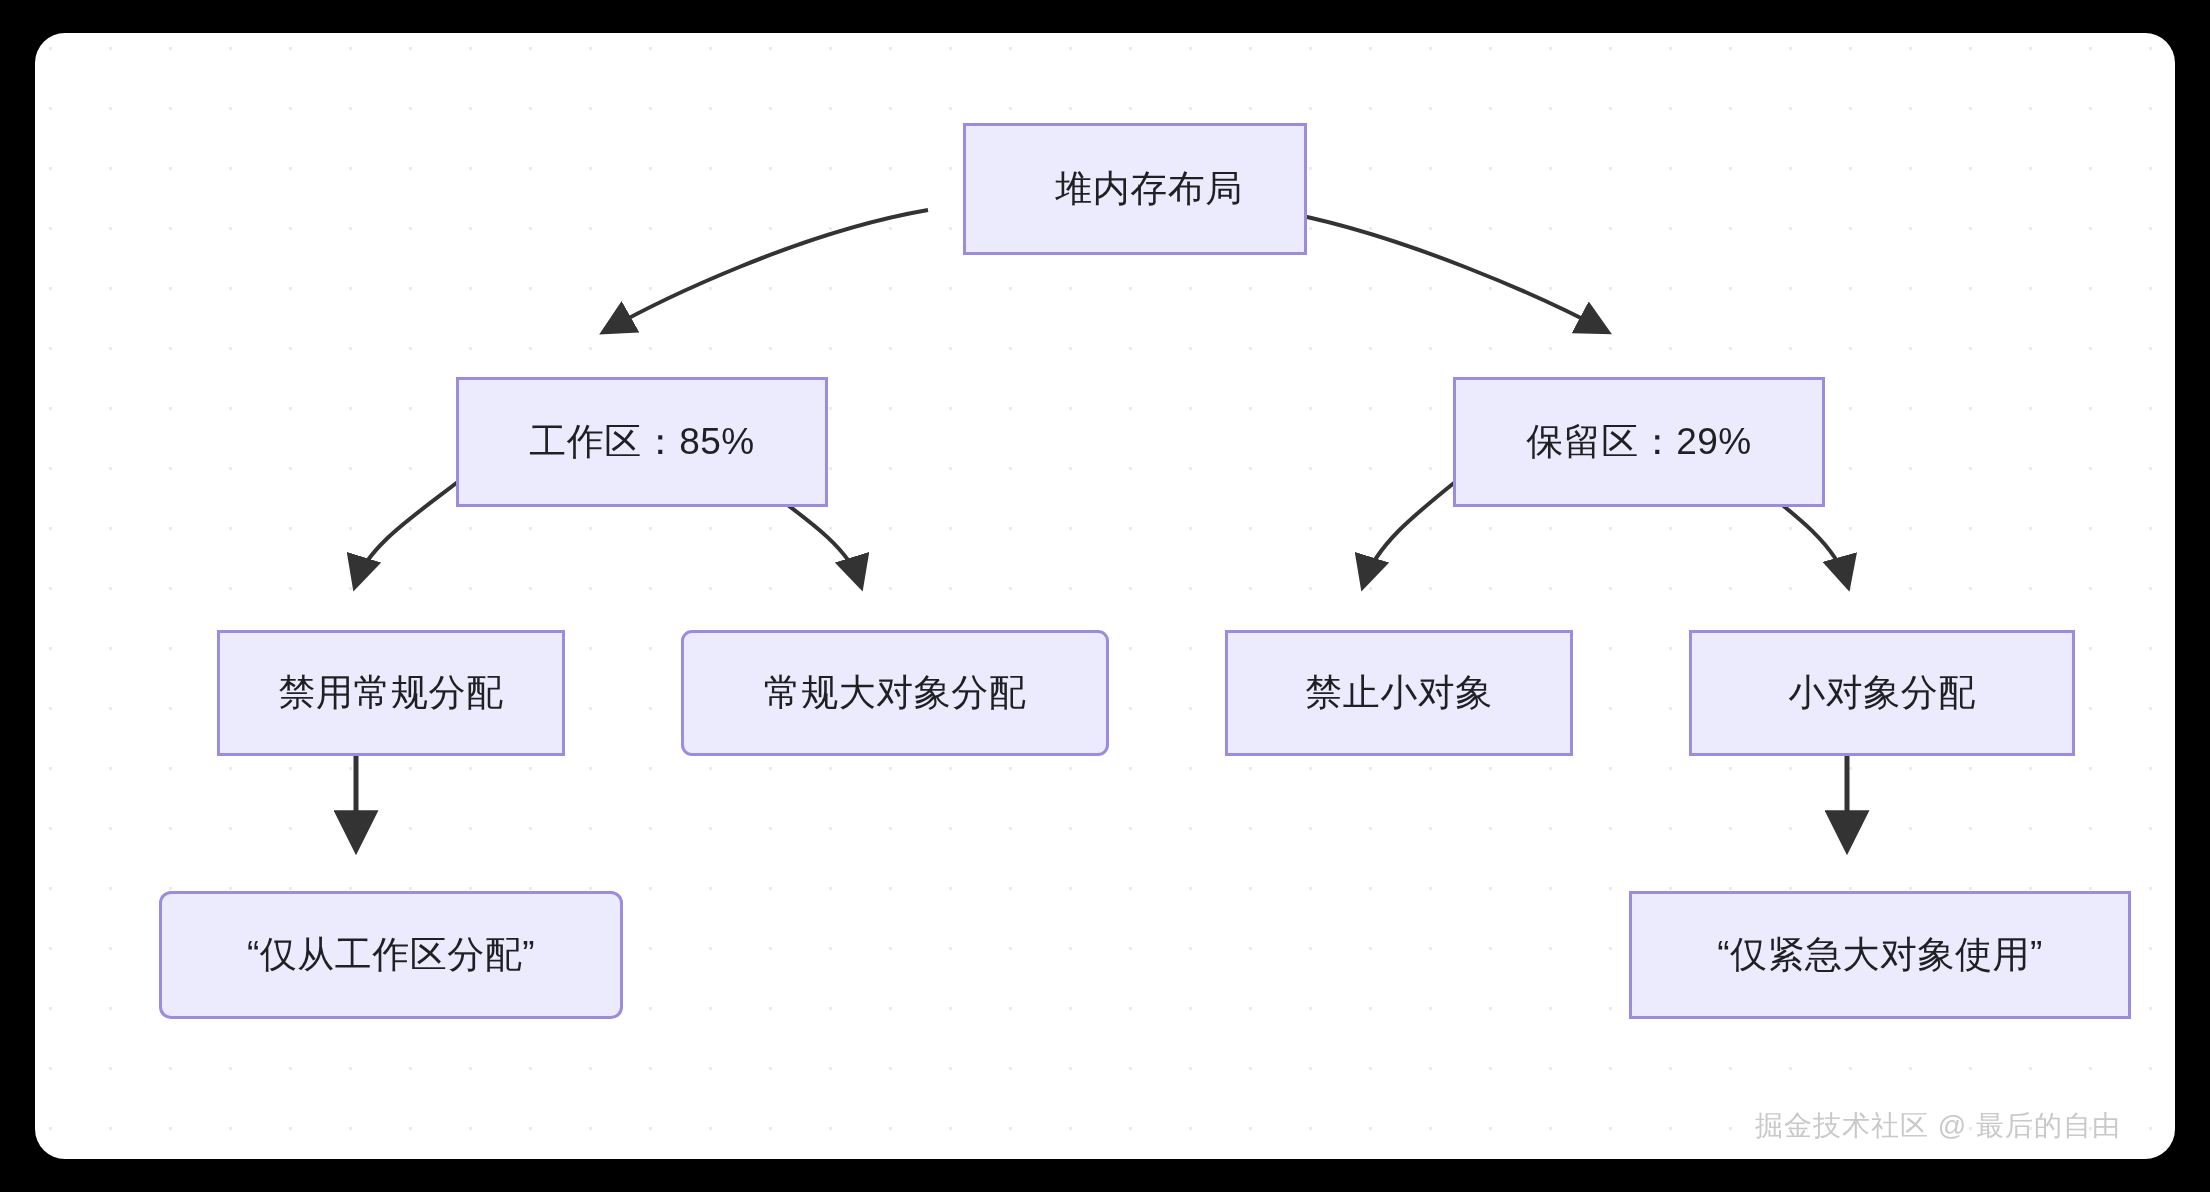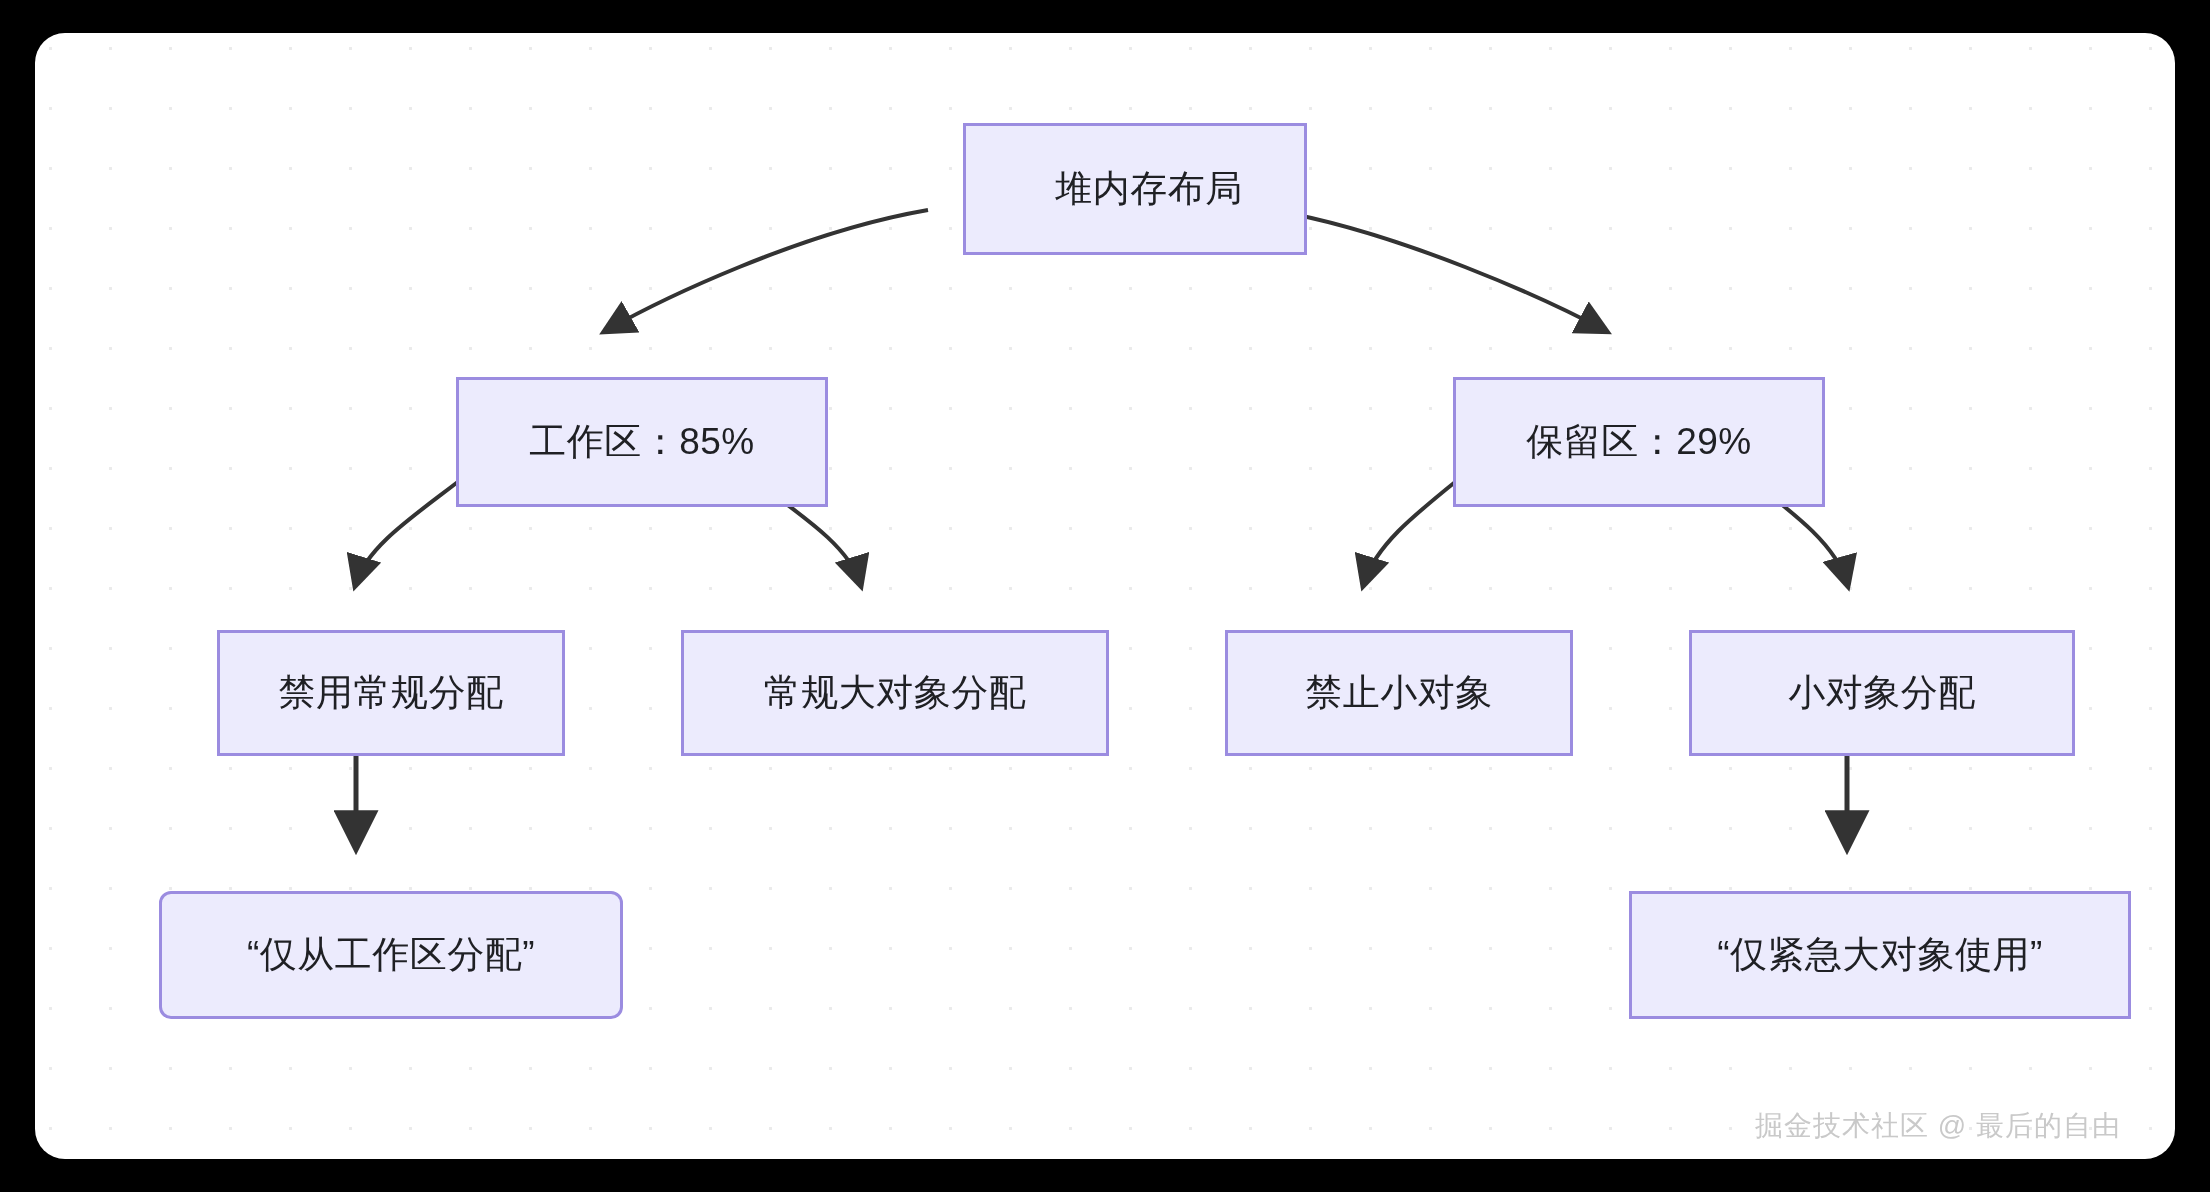--- a/index.html
+++ b/index.html
@@ -60,21 +60,21 @@
     letter-spacing: 0.5px;
     white-space: nowrap;
     font-family: "Liberation Sans", "DejaVu Sans", sans-serif;
   }
 
   
   #node-root      { left: 928px;  top: 90px;  width: 344px; height: 132px; padding-left: 28px; }
   #node-work      { left: 421px;  top: 344px; width: 372px; height: 130px; }
   #node-reserve   { left: 1418px; top: 344px; width: 372px; height: 130px; }
   #node-small     { left: 182px;  top: 597px; width: 348px; height: 126px; }
-  #node-largereg  { left: 646px;  top: 597px; width: 428px; height: 126px; }
+  #node-largereg  { left: 646px;  top: 597px; width: 428px; height: 126px; border-radius: 11px; }
   #node-nosmall   { left: 1190px; top: 597px; width: 348px; height: 126px; }
   #node-noregular { left: 1654px; top: 597px; width: 386px; height: 126px; }
   #node-onlywork  { left: 124px;  top: 858px; width: 464px; height: 128px; border-radius: 12px; }
   #node-onlyurg   { left: 1594px; top: 858px; width: 502px; height: 128px; }
 
   #watermark {
     position: absolute;
     right: 54px;
     bottom: 14px;
     font-size: 28px;

